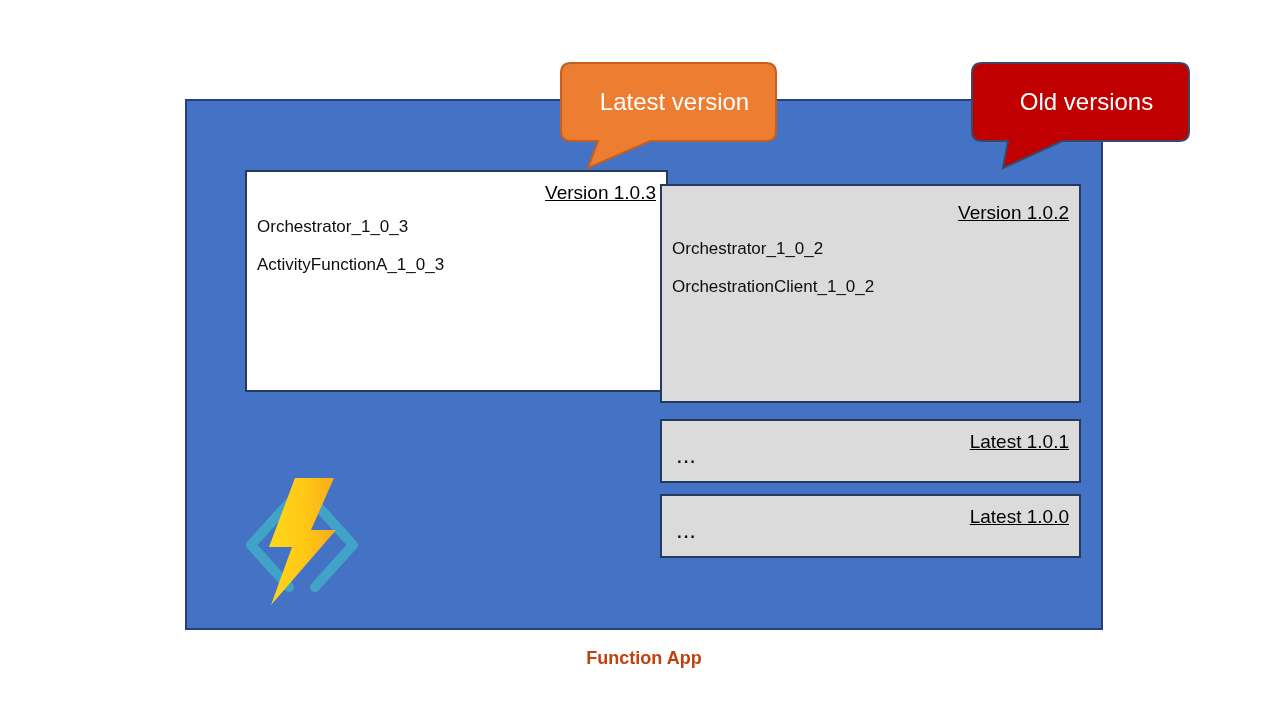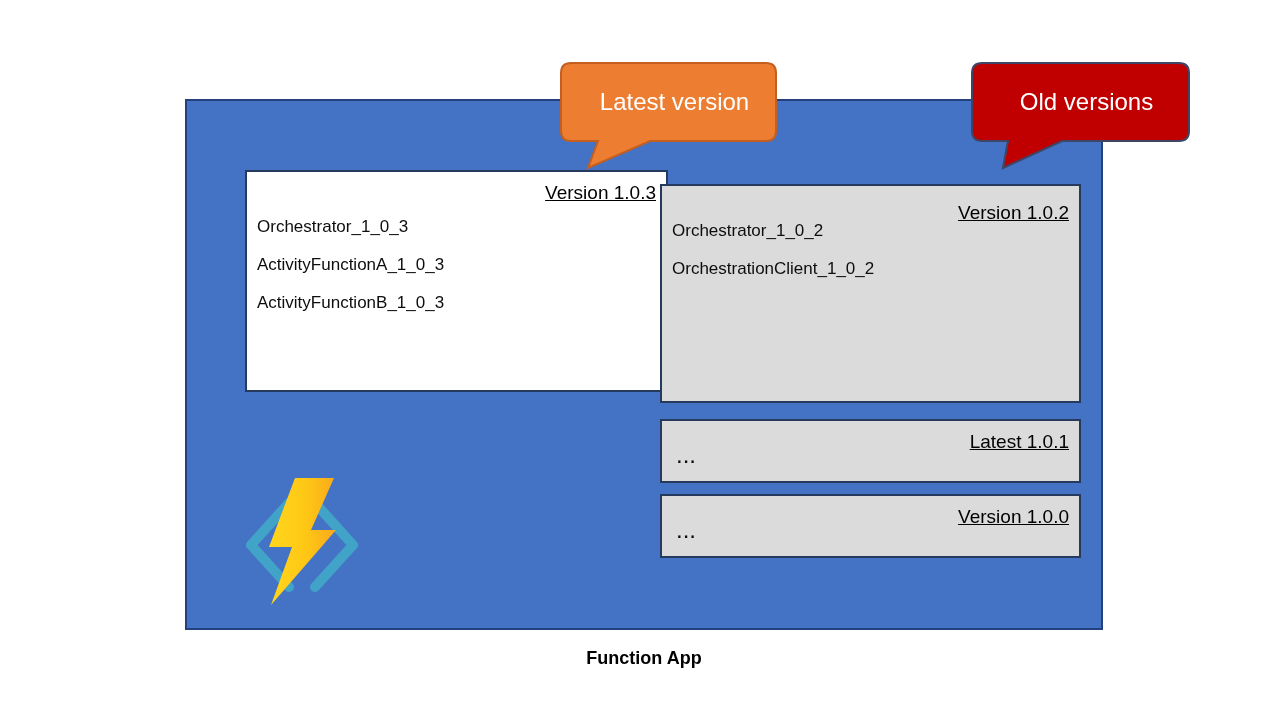--- a/index.html
+++ b/index.html
@@ -23,75 +23,74 @@
 
   .version-label {
     position: absolute; right: 10px; top: 10px;
     font-size: 19px; text-decoration: underline; color: #000;
     white-space: nowrap;
   }
   .box-old .version-label { top: 16px; }
 
   .fn-list { position: absolute; left: 10px; font-size: 17px; line-height: 38px; color: #0d0d0d; white-space: nowrap; }
   .box-latest .fn-list { top: 36px; }
-  .box-old .fn-list { top: 26px; }
+  .box-old .fn-list { top: 44px; }
 
   .ellipsis-line { position: absolute; left: 14px; top: 20px; font-size: 24px; color: #0d0d0d; }
 
   
   .callout { position: absolute; width: 230px; height: 120px; }
   .callout-latest { left: 556px; top: 58px; }
   .callout-old { left: 967px; top: 58px; text-decoration: underline; }
   .callout-text {
     position: absolute; left: 5px; top: 5px; width: 215px; height: 78px;
     display: flex; align-items: center; justify-content: center;
     color: #ffffff; font-size: 24px; white-space: nowrap; padding-left: 12px;
   }
   .callout-old .callout-text { width: 217px; }
 
   
   .app-caption {
     position: absolute; left: 185px; top: 648px; width: 918px;
-    text-align: center; font-size: 18px; font-weight: bold; color: #000000;
+    text-align: center; font-size: 18px; font-weight: bold; color: #c2410c;
   }
 
   
   .af-logo { position: absolute; left: 237px; top: 478px; width: 130px; height: 130px; }
 </style>
 </head>
 <body>
 
 <div class="canvas">
 
   <div class="app-rect"></div>
 
   <div class="version-box box-latest">
     <div class="version-label">Version 1.0.3</div>
     <div class="fn-list">
       <div>Orchestrator_1_0_3</div>
       <div>ActivityFunctionA_1_0_3</div>
-      <div>ActivityFunctionB_1_0_3</div>
     </div>
   </div>
 
   <div class="version-box box-old">
     <div class="version-label">Version 1.0.2</div>
     <div class="fn-list">
       <div>Orchestrator_1_0_2</div>
       <div>OrchestrationClient_1_0_2</div>
     </div>
   </div>
 
   <div class="version-box box-mini-1">
     <div class="version-label">Latest 1.0.1</div>
     <div class="ellipsis-line">...</div>
   </div>
 
   <div class="version-box box-mini-2">
-    <div class="version-label">Version 1.0.0</div>
+    <div class="version-label">Latest 1.0.0</div>
     <div class="ellipsis-line">...</div>
   </div>
 
   <div class="callout callout-latest">
     <svg width="230" height="120" viewBox="0 0 230 120">
       <path d="M15,5 H210 Q220,5 220,15 V73 Q220,83 210,83 H94 L32,110 L42,83 H15 Q5,83 5,73 V15 Q5,5 15,5 Z" fill="#ED7D31" stroke="#C55F1F" stroke-width="2"></path>
     </svg>
     <div class="callout-text">Latest version</div>
   </div>
 

